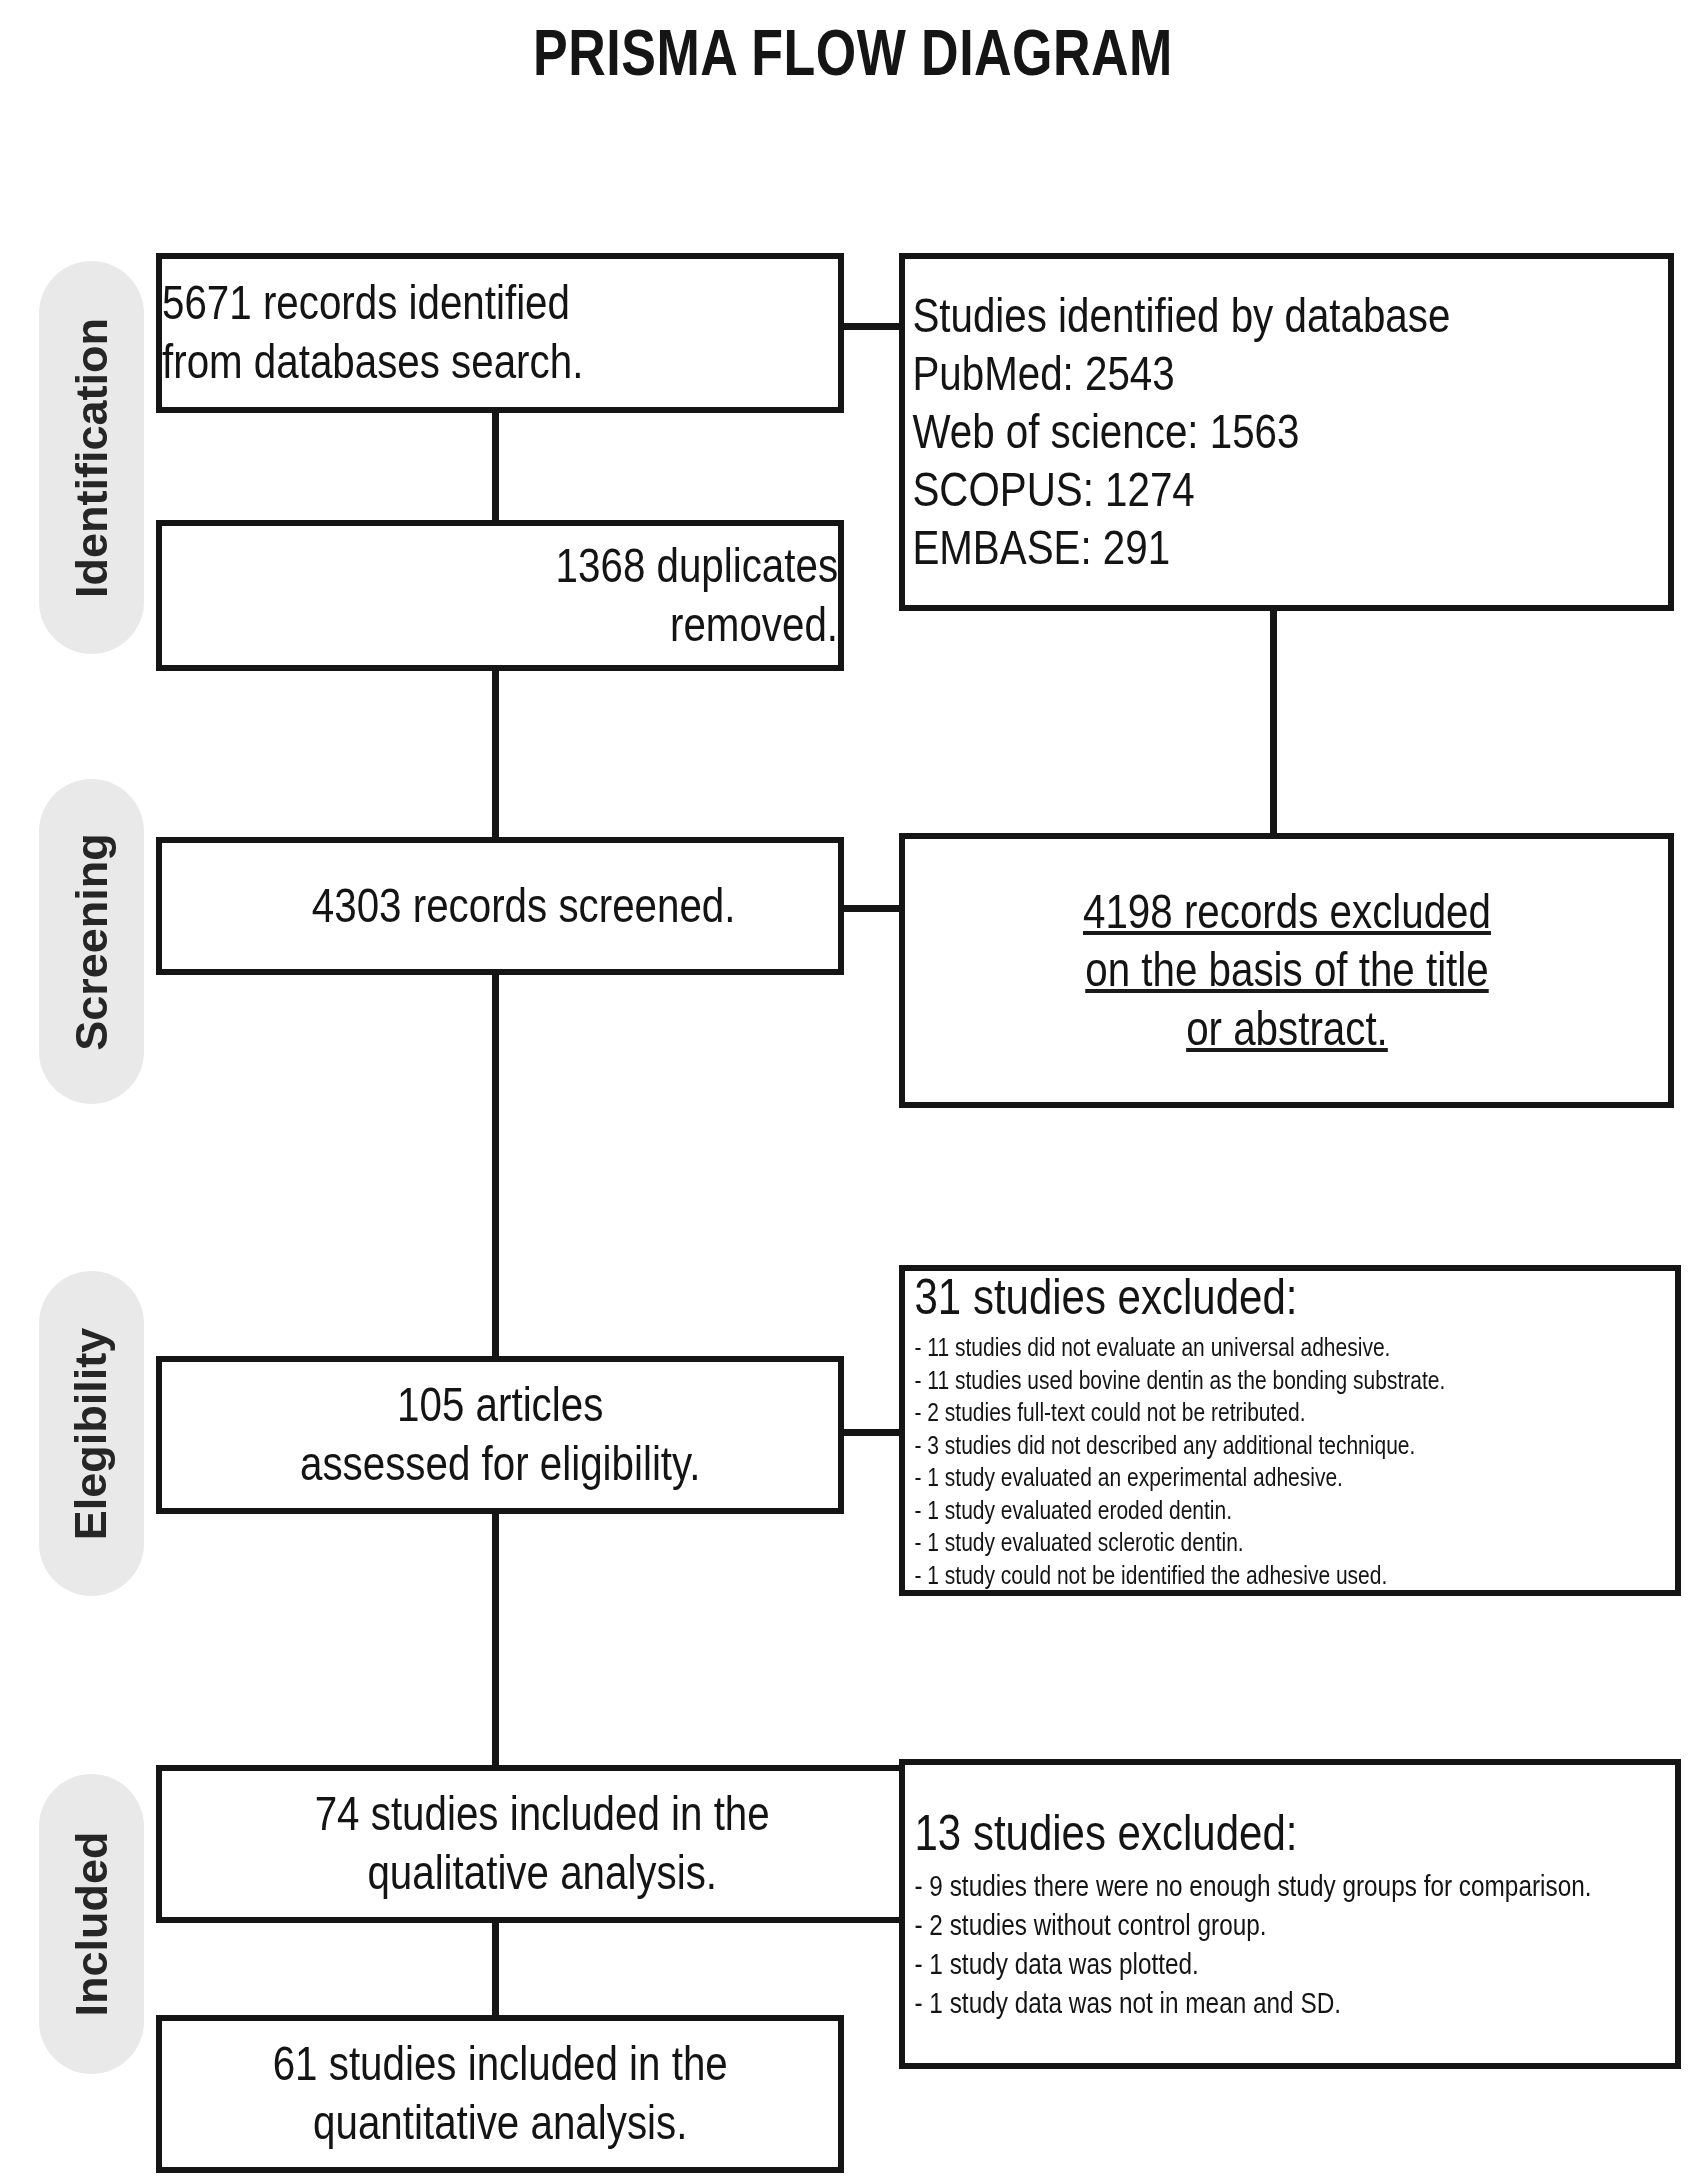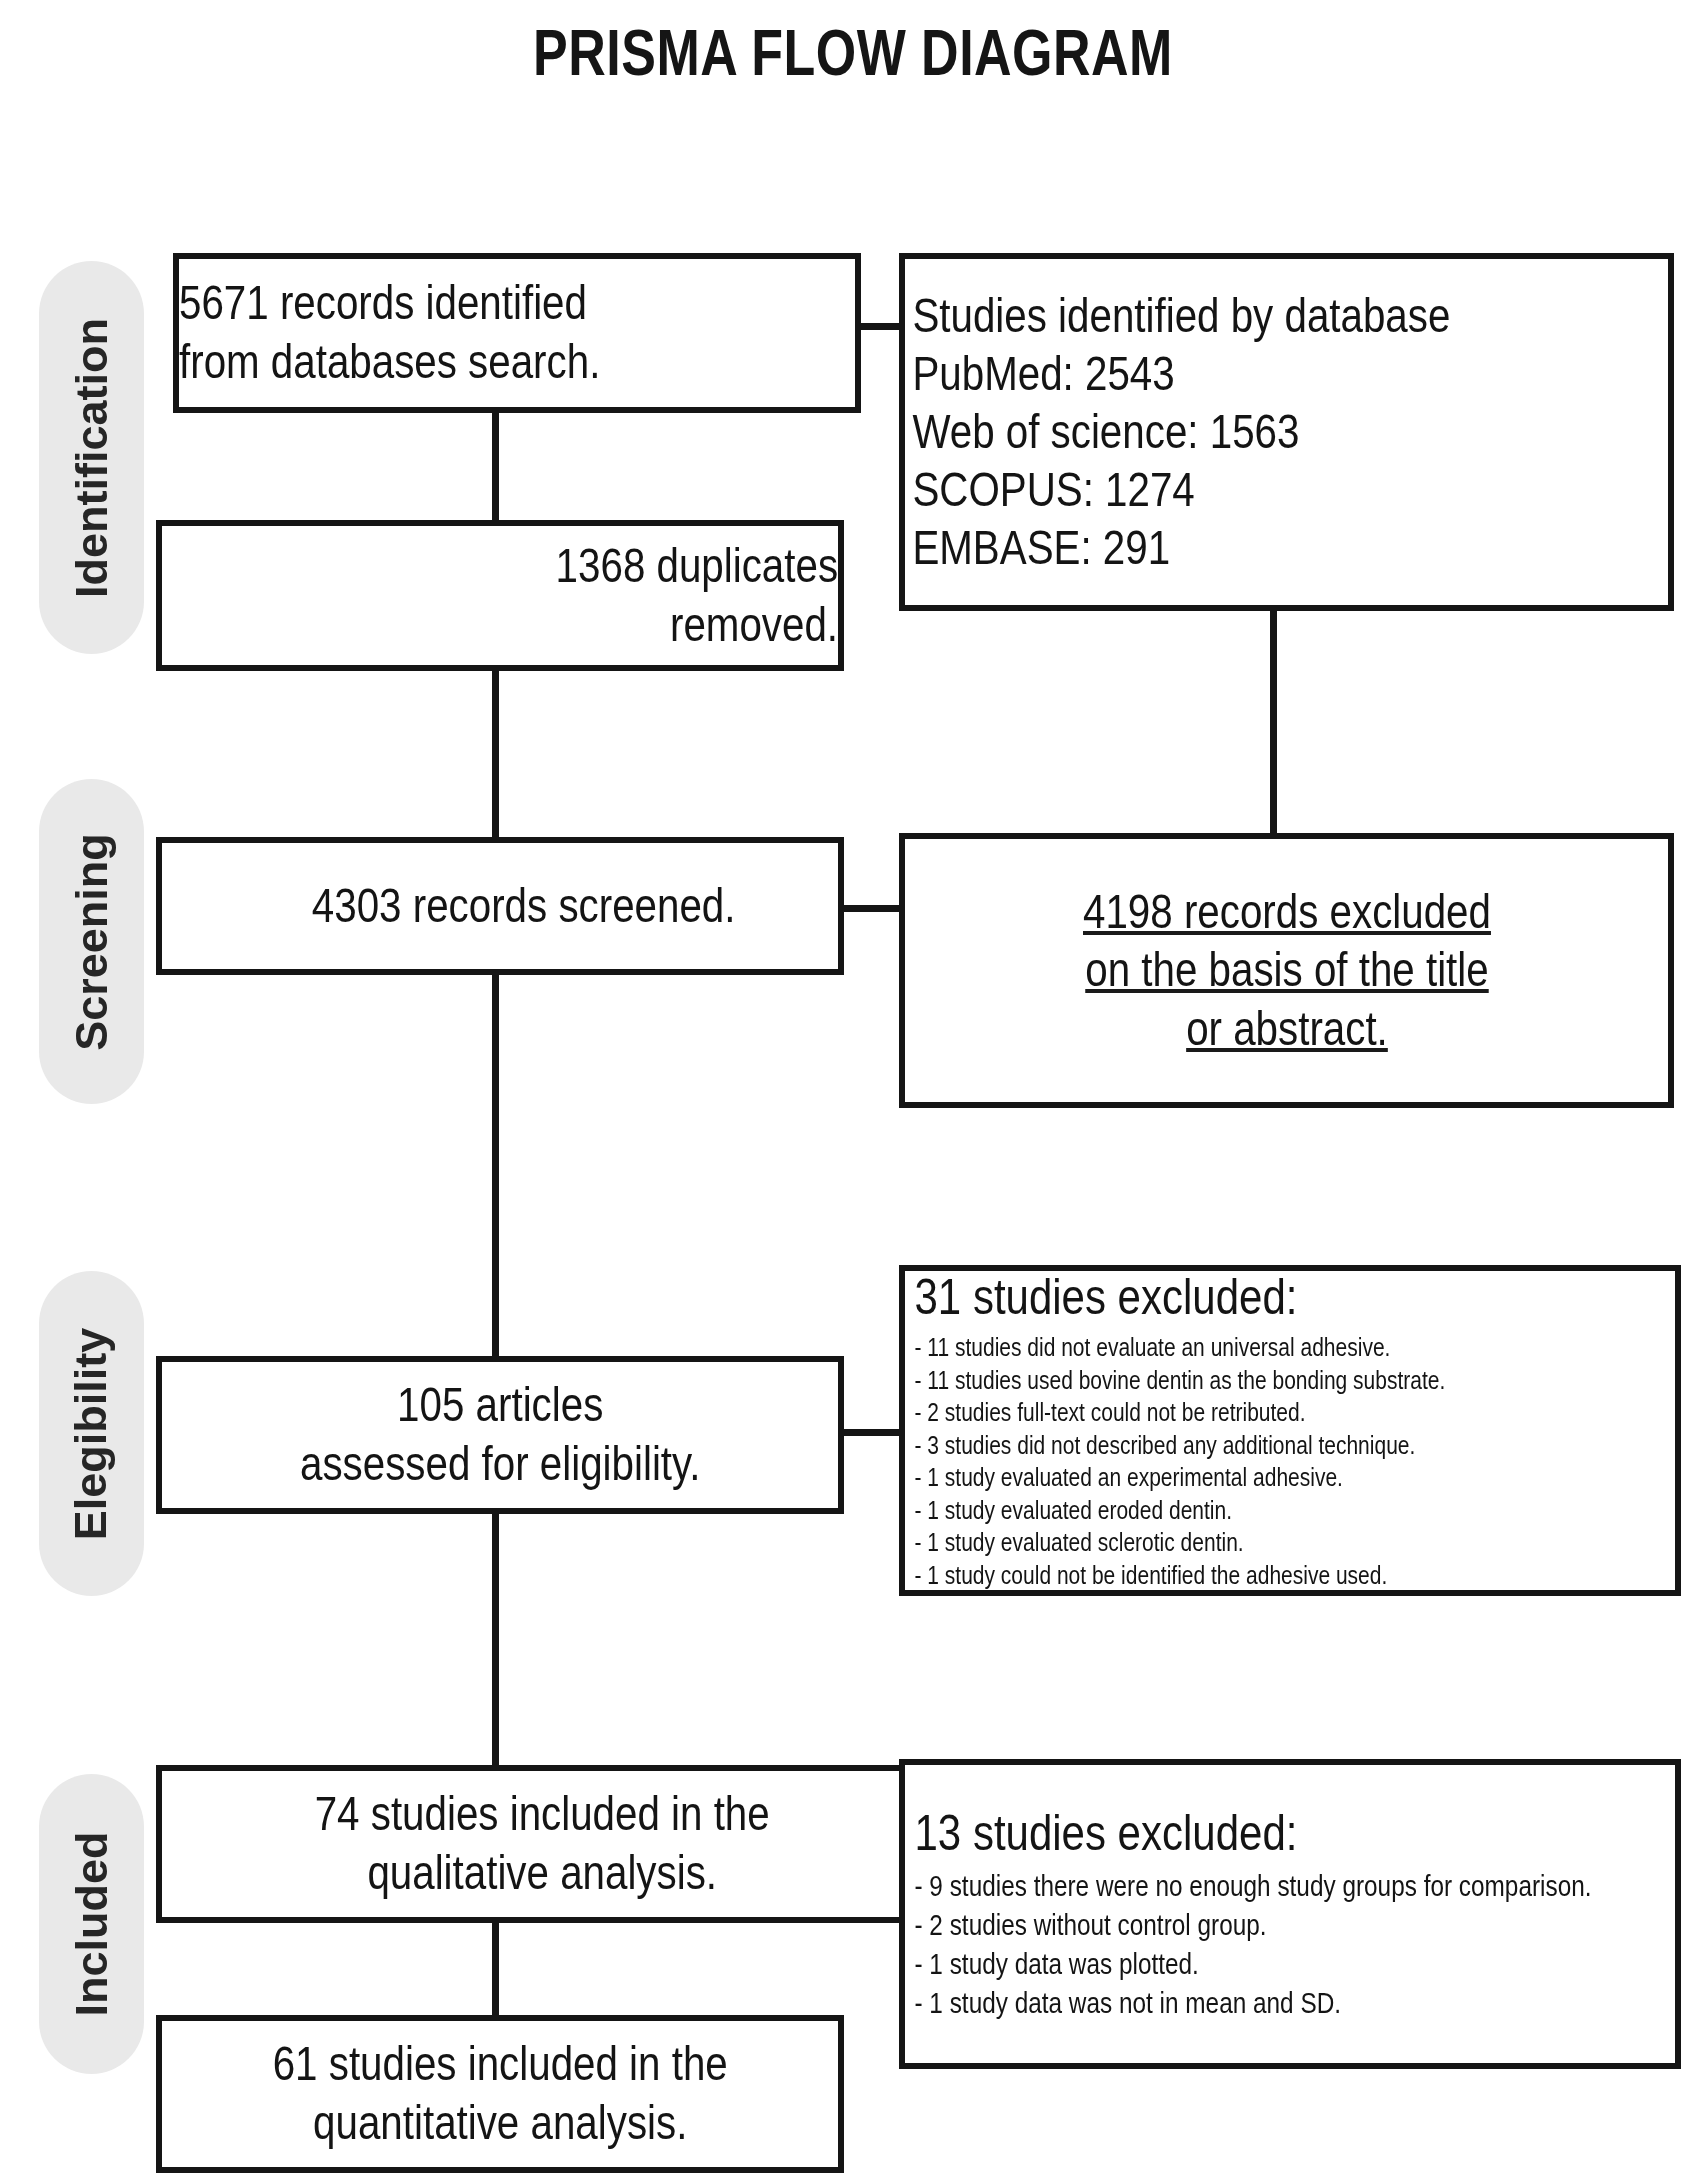--- a/index.html
+++ b/index.html
@@ -167,21 +167,21 @@
   <div class="line v" style="left:492px; top:973px; height:388px;"></div>
 
   <div class="line h" style="left:838px; top:1429px; width:69px;"></div>
 
   <div class="line v" style="left:492px; top:1512px; height:263px;"></div>
 
   <div class="line h" style="left:838px; top:1852px; width:69px;"></div>
 
   <div class="line v" style="left:492px; top:1921px; height:97px;"></div>
 
-  <div class="flow-box left-text" style="left:156px; top:253px; width:688px; height:160px;margin-left:17px;">
+  <div class="flow-box left-text" style="left:156px; top:253px; width:688px; height:160px;">
     <div class="box-text">5671 records identified
 from databases search.</div>
   </div>
 
   <div class="flow-box center-text" style="left:156px; top:520px; width:688px; height:151px;text-align:right;">
     <div class="box-text">1368 duplicates
 removed.</div>
   </div>
 
   <div class="flow-box center-text" style="left:156px; top:837px; width:688px; height:138px;padding-left:48px;">

